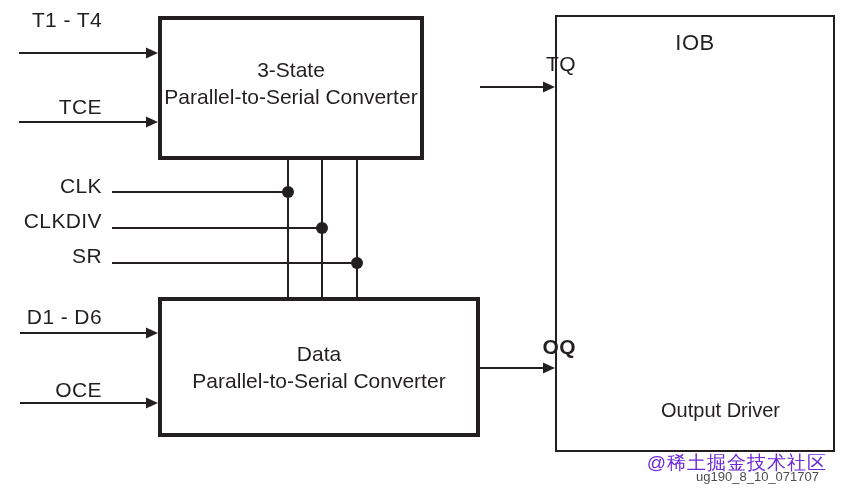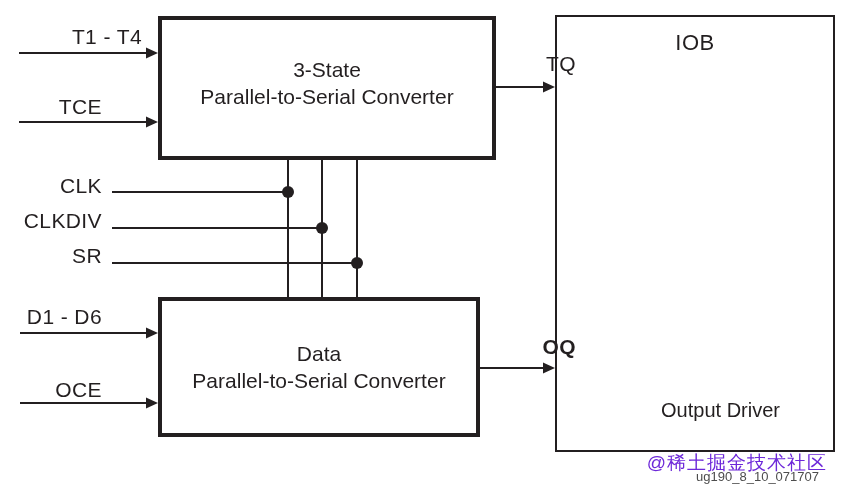--- a/index.html
+++ b/index.html
@@ -131,35 +131,35 @@
     <g stroke="#231f20" stroke-width="1.8" fill="none" stroke-dasharray="13 9">
       <line x1="558" y1="86" x2="645" y2="86"></line>
       <line x1="645" y1="86" x2="645" y2="343"></line>
       <line x1="558" y1="368" x2="622" y2="368"></line>
       <line x1="685" y1="368" x2="763" y2="368"></line>
     </g>
 
     <polygon points="624,332 624,405 683,368.5" fill="#ffffff" stroke="#231f20" stroke-width="3"></polygon>
   </svg>
 
-  <div class="block-box" style="left:158px; top:16px; width:338px; height:144px; padding-bottom:10px;">
+  <div class="block-box" style="left:158px; top:16px; width:266px; height:144px; padding-bottom:10px;">
     <div>3-State</div>
     <div>Parallel-to-Serial Converter</div>
   </div>
 
   <div class="block-box" style="left:158px; top:297px; width:322px; height:140px; ">
     <div>Data</div>
     <div>Parallel-to-Serial Converter</div>
   </div>
 
   <div class="iob-box" style="left:555px; top:15px; width:280px; height:437px;"></div>
   <div class="iob-title">IOB</div>
   <div class="driver-label">Output Driver</div>
 
-  <div class="sig-label" style="top:26px;margin-left:40px;">T1 - T4</div>
+  <div class="sig-label" style="top:9px;">T1 - T4</div>
   <div class="sig-label" style="top:96px;">TCE</div>
   <div class="sig-label" style="top:210px;">CLKDIV</div>
   <div class="sig-label" style="top:175px;">CLK</div>
   <div class="sig-label" style="top:245px;">SR</div>
   <div class="sig-label" style="top:306px;">D1 - D6</div>
   <div class="sig-label" style="top:379px;">OCE</div>
   <div class="sig-label-mid" style="left:480px; top:53px;  width:60px;">TQ</div>
   <div class="sig-label-mid" style="left:480px; top:336px; width:60px;font-weight:bold;">OQ</div>
 
   <div class="watermark">@稀土掘金技术社区</div>

